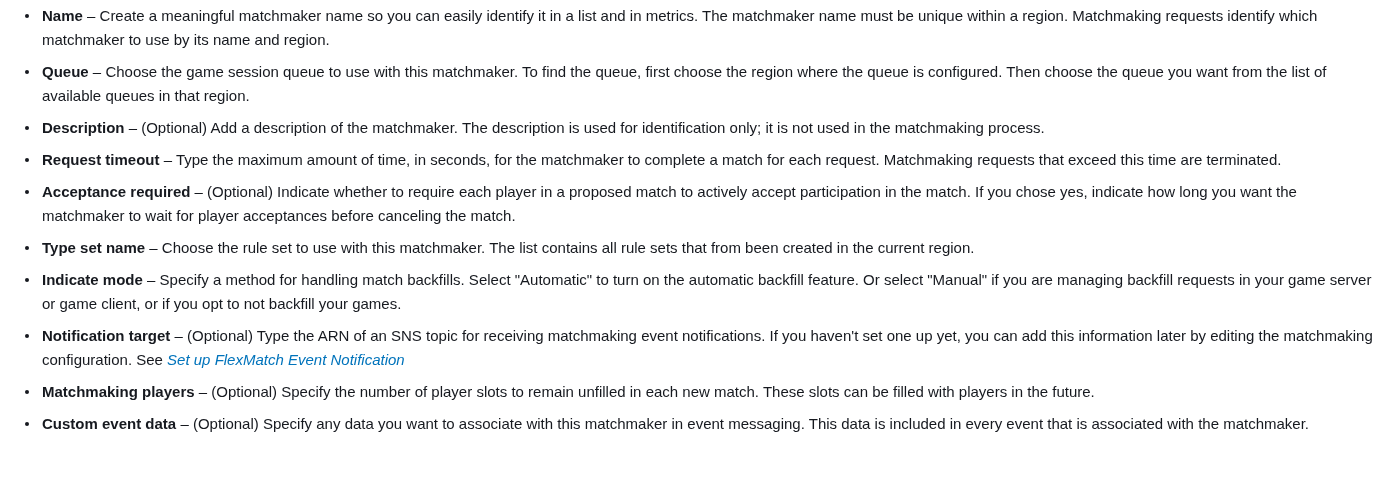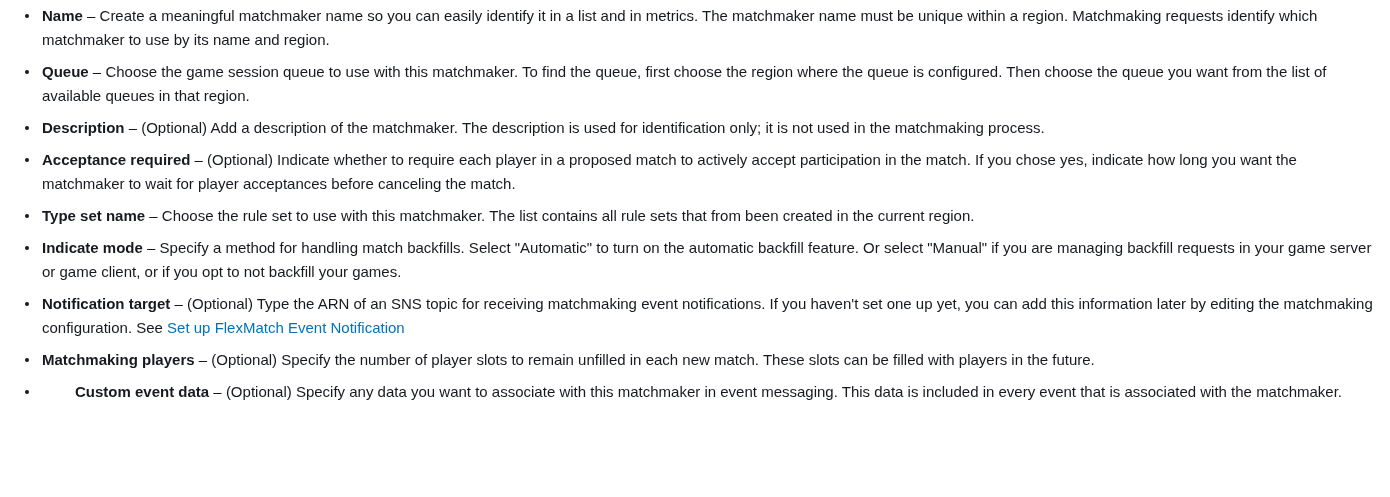--- a/index.html
+++ b/index.html
@@ -30,21 +30,20 @@
     position: relative;
     margin: 0 0 8px 0;
     padding: 0 0 0 42px;
     font-size: 15px;
     line-height: 24px;
     color: #16191f;
     max-width: 1333px;
   }
   ul.settings-list > li.setting-item:last-child {
     margin-bottom: 0;
-    text-align: center;
   }
   ul.settings-list > li.setting-item::before {
     content: "";
     position: absolute;
     left: 25px;
     top: 10px;
     width: 4px;
     height: 4px;
     background: #16191f;
     border-radius: 50%;
@@ -55,40 +54,44 @@
   }
   .dash {
     color: #16191f;
   }
   .desc {
     color: #16191f;
   }
   a.doc-link {
     color: #0073bb;
     text-decoration: none;
+    font-style: italic;
   }
 </style>
 </head>
 <body>
 
 <div class="doc-body">
   <ul class="settings-list">
 
     <li class="setting-item">
       <span class="term">Name</span><span class="dash"> </span><span class="dash">–</span><span> </span><span class="desc">Create a meaningful matchmaker name so you can easily identify it in a list and in metrics. The matchmaker name must be unique within a region. Matchmaking requests identify which matchmaker to use by its name and region.</span>
     </li>
 
     <li class="setting-item">
       <span class="term">Queue</span><span> </span><span class="dash">–</span><span> </span><span class="desc">Choose the game session queue to use with this matchmaker. To find the queue, first choose the region where the queue is configured. Then choose the queue you want from the list of available queues in that region.</span>
     </li>
 
     <li class="setting-item">
       <span class="term">Description</span><span> </span><span class="dash">–</span><span> </span><span class="desc">(Optional) Add a description of the matchmaker. The description is used for identification only; it is not used in the matchmaking process.</span>
     </li>
 
+    <li class="setting-item">
+      <span class="term">Request timeout</span><span> </span><span class="dash">–</span><span> </span><span class="desc">Type the maximum amount of time, in seconds, for the matchmaker to complete a match for each request. Matchmaking requests that exceed this time are terminated.</span>
+    </li>
 
     <li class="setting-item">
       <span class="term">Acceptance required</span><span> </span><span class="dash">–</span><span> </span><span class="desc">(Optional) Indicate whether to require each player in a proposed match to actively accept participation in the match. If you chose yes, indicate how long you want the matchmaker to wait for player acceptances before canceling the match.</span>
     </li>
 
     <li class="setting-item">
       <span class="term">Type set name</span><span> </span><span class="dash">–</span><span> </span><span class="desc">Choose the rule set to use with this matchmaker. The list contains all rule sets that from been created in the current region.</span>
     </li>
 
     <li class="setting-item">

